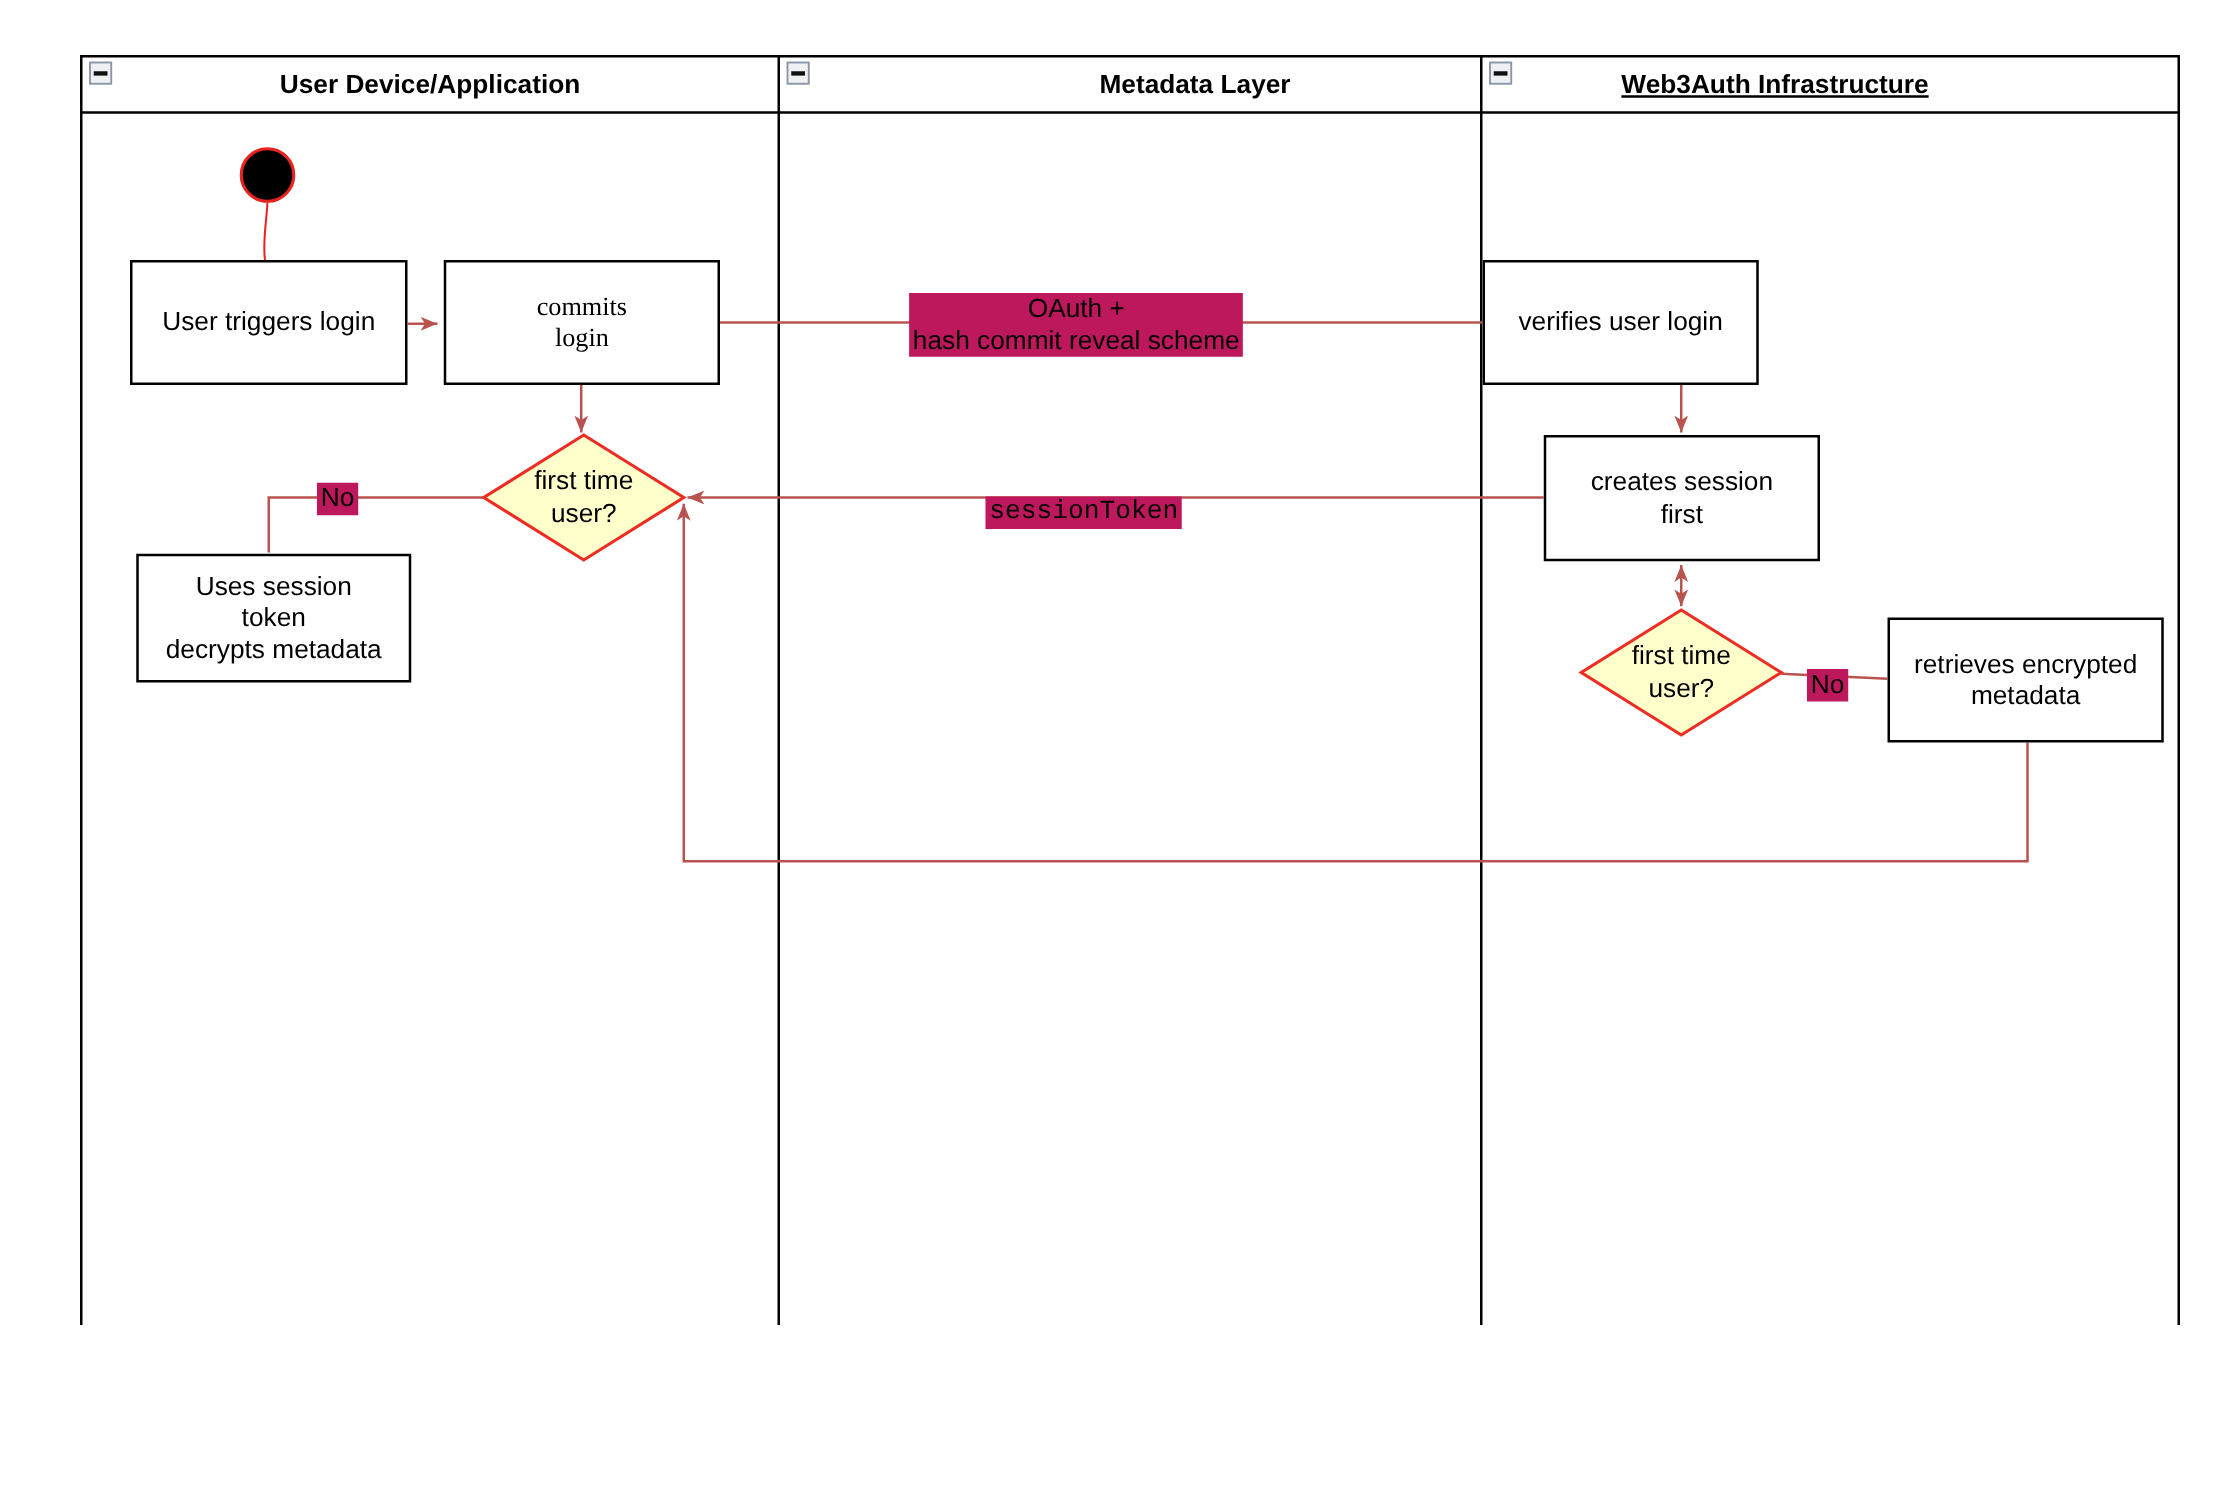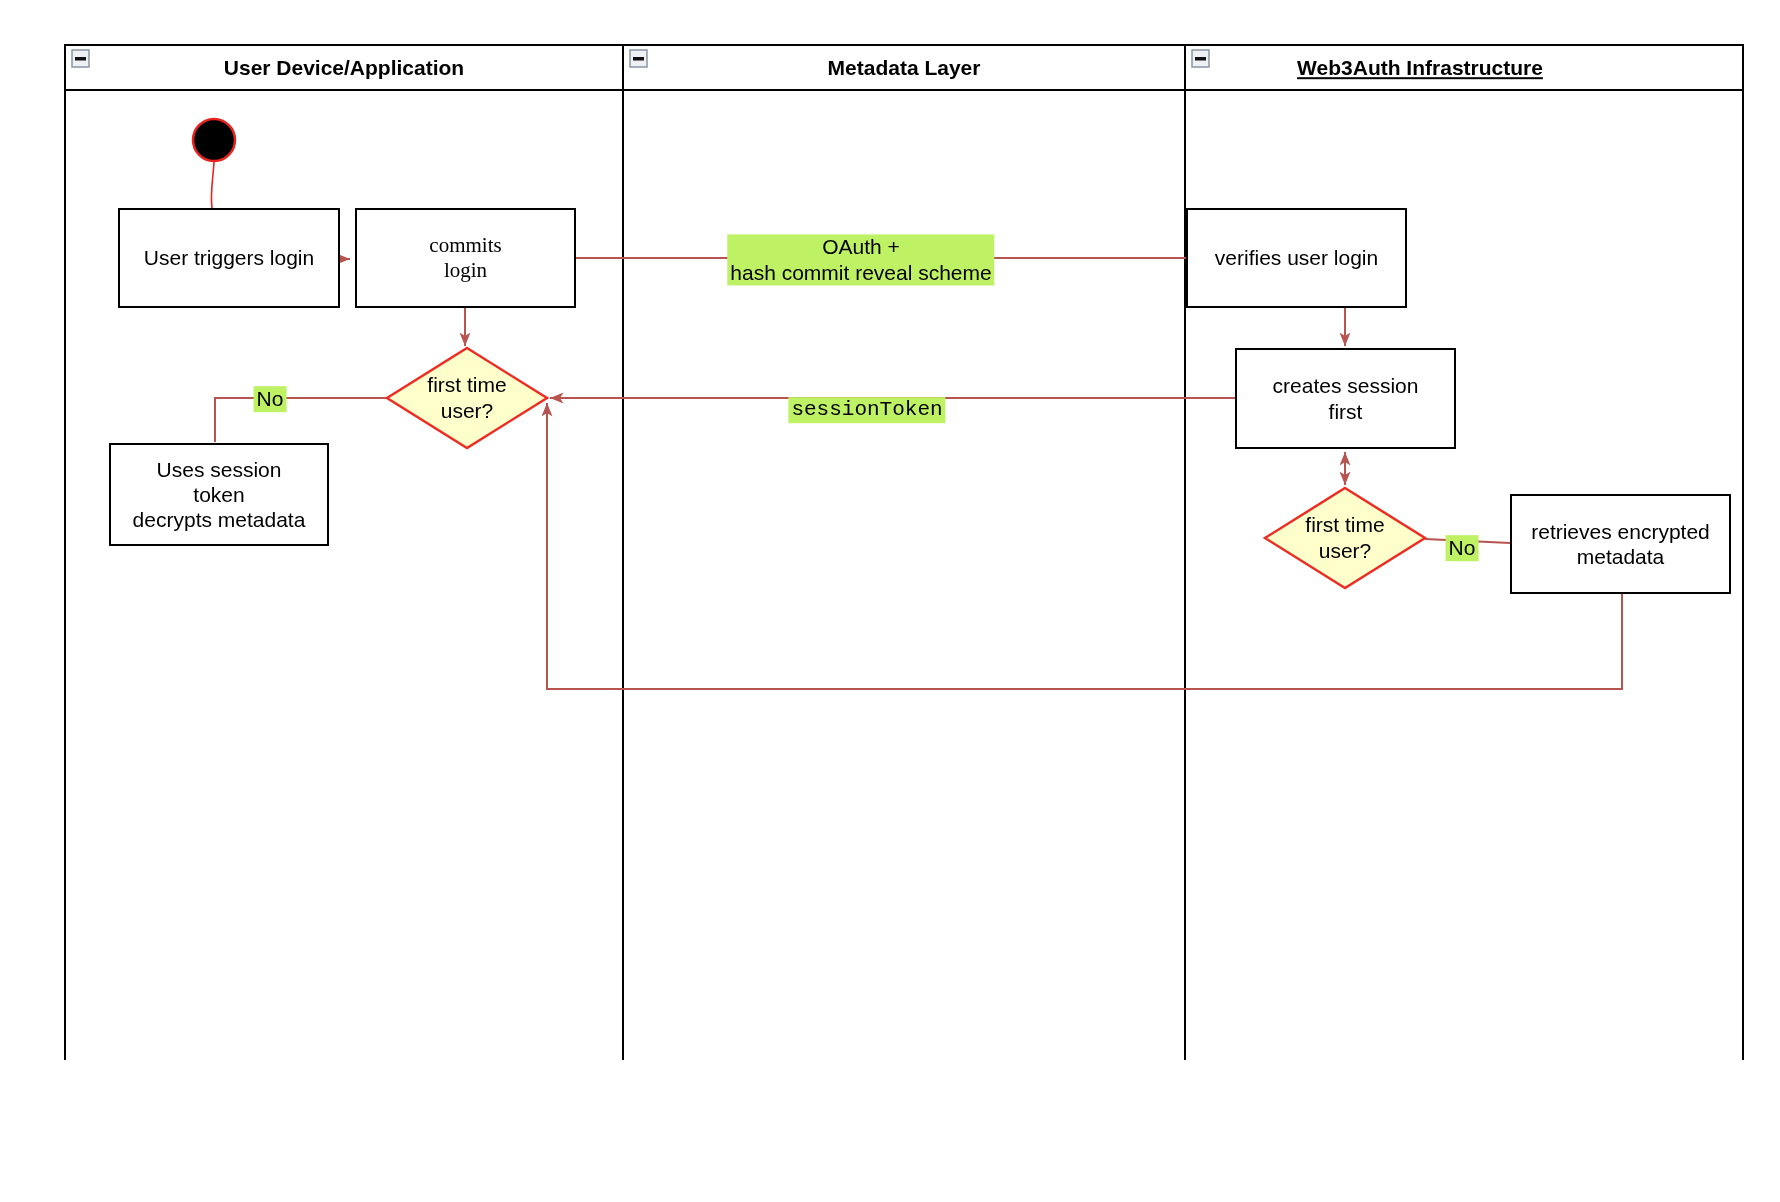--- a/index.html
+++ b/index.html
@@ -20,31 +20,31 @@
   .cicon-minus{fill:#111111;}
   .box{
     position:absolute;box-sizing:border-box;background:#ffffff;
     border:2px solid var(--c-node_border);display:flex;align-items:center;justify-content:center;
     text-align:center;font-size:21px;line-height:1.2;white-space:pre-line;z-index:3;
   }
   .lbl{
     position:absolute;transform:translate(-50%,-50%);text-align:center;
     font-size:21px;line-height:1.22;white-space:pre-line;z-index:4;
   }
-  .elbl{background:#bef264;padding:0 3px;}
+  .elbl{background:#be185d;padding:0 3px;}
   .hdr{font-weight:bold;font-size:21px;white-space:nowrap;}
   
-  #bx-trigger {left:104px; top:208px; width:222px; height:100px;margin-left:14px;}
+  #bx-trigger {left:104px; top:208px; width:222px; height:100px;}
   #bx-commit  {left:355px; top:208px; width:221px; height:100px;font-family:Liberation Serif, serif;}
   #bx-verify  {left:1186px;top:208px; width:221px; height:100px;}
   #bx-create  {left:1235px;top:348px; width:221px; height:101px;}
   #bx-uses    {left:109px; top:443px; width:220px; height:103px;}
   #bx-retrieve{left:1510px;top:494px; width:221px; height:100px;}
   
-  #hd1{left:344px;top:68px;} #hd2{left:904px;top:68px;} #hd3{left:1420px;top:68px;text-decoration:underline;}
+  #hd1{left:344px;top:68px;} #hd2{left:956px;top:68px;} #hd3{left:1420px;top:68px;text-decoration:underline;}
   #lb-d1{left:467px;top:398px;} #lb-d2{left:1345px;top:538px;}
   #lb-oauth{left:861px;top:260px;} #lb-session{left:867px;top:410px;font-family:Liberation Mono, monospace;}
   #lb-no1{left:270px;top:399px;} #lb-no2{left:1462px;top:548px;}
 </style>
 </head>
 <body>
 
 <div id="canvas">
 
   <svg class="layer" width="1780" height="1202" viewBox="0 0 1780 1202">

